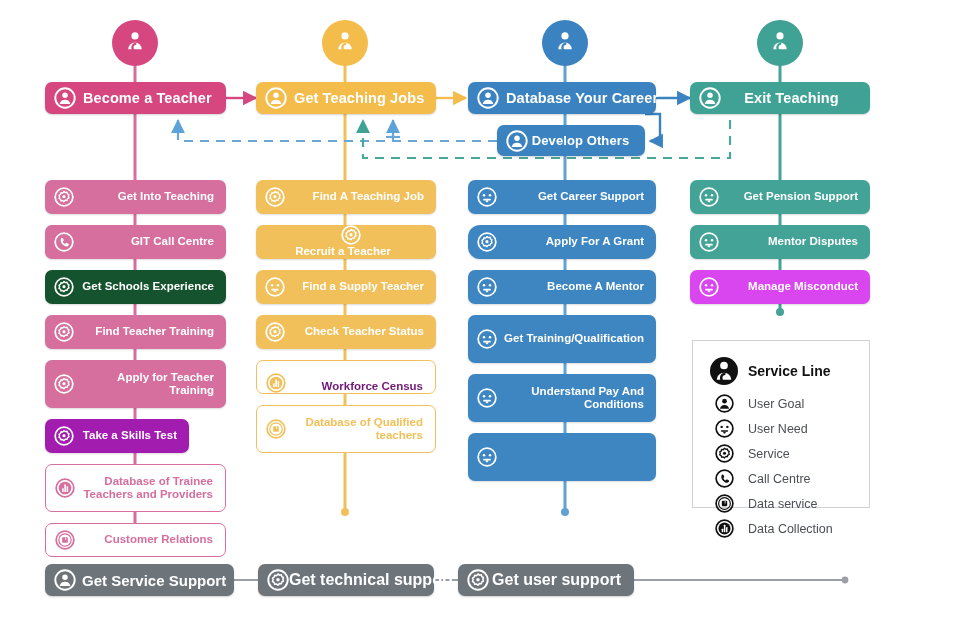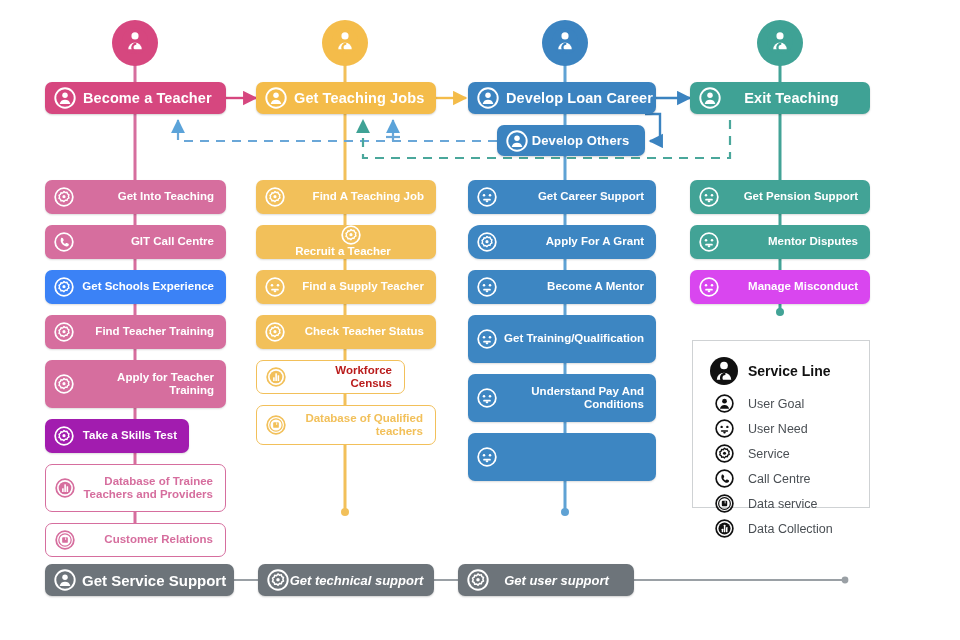--- a/index.html
+++ b/index.html
@@ -58,21 +58,21 @@
   .greybar{
     position:absolute;height:32px;border-radius:7px;background:#6d747a;
     display:flex;align-items:center;color:#fff;
     box-shadow:0 1px 2px rgba(0,0,0,.2);
   }
   .greybar .gicon{width:22px;height:22px;margin-left:9px;flex:0 0 auto;
     display:flex;align-items:center;justify-content:center;}
   .greybar .gicon svg{width:22px;height:22px;}
   .greybar .glabel{flex:1;font-weight:bold;white-space:nowrap;}
   .greybar.primary .glabel{font-size:15px;text-align:left;padding-left:6px;padding-right:10px;}
-  .greybar.secondary .glabel{font-size:13px;text-align:center;padding-right:10px;font-style:italic;}
+  .greybar.secondary .glabel{font-size:16px;text-align:center;padding-right:10px;}
 
   
   #legend{
     position:absolute;left:692px;top:340px;width:178px;height:168px;
     background:#fff;border:1px solid #cfd2d4;box-sizing:border-box;
     padding:10px 0 0 0;
   }
   .legrow{display:flex;align-items:center;height:25px;padding-left:16px;}
   .legrow.head{height:40px;}
   .legrow .licon{width:30px;flex:0 0 auto;display:flex;align-items:center;justify-content:center;}
@@ -164,21 +164,21 @@
       </div>
       <div class="pill" style="left: 45px; top: 225px; width: 181px; height: 34px; background: rgb(214, 110, 158); color: rgb(255, 255, 255);">
         <span class="picon">
           <svg viewBox="0 0 24 24">
         <circle cx="12" cy="12" r="10.6" fill="none" stroke="#ffffff" stroke-width="2.1"></circle>
         <path d="M8.6 7.2c.9-.6 1.9-.2 2.3.7l.6 1.4c.3.7.1 1.3-.5 1.7l-.5.4c.5 1.3 1.5 2.4 2.8 3l.4-.6c.4-.6 1-.8 1.7-.5l1.4.6c.9.4 1.3 1.4.7 2.3-1 1.5-3 1.6-5 .4-2.8-1.6-4.7-4.4-4.5-6.8.1-1 .3-1.8.6-2.6z" fill="#ffffff"></path>
           </svg>
         </span>
        <span class="plabel">GIT Call Centre</span>
       </div>
-      <div class="pill" style="left: 45px; top: 270px; width: 181px; height: 34px; background: #3b82f6; color: rgb(255, 255, 255);">
+      <div class="pill" style="left: 45px; top: 270px; width: 181px; height: 34px; background: #14532d; color: rgb(255, 255, 255);">
         <span class="picon">
           <svg viewBox="0 0 24 24">
         <circle cx="12" cy="12" r="10.6" fill="none" stroke="#ffffff" stroke-width="2.1"></circle>
         <path d="M12 5.4l1.6 1.3 2-.4.6 2 1.8 1-.7 1.9.7 1.9-1.8 1-.6 2-2-.4L12 17.6l-1.6-1.3-2 .4-.6-2-1.8-1 .7-1.9-.7-1.9 1.8-1 .6-2 2 .4z" fill="none" stroke="#ffffff" stroke-width="1.7" stroke-linejoin="round"></path>
         <circle cx="12" cy="11.6" r="1.9" fill="#ffffff"></circle>
           </svg>
         </span>
        <span class="plabel">Get Schools Experience</span>
       </div>
       <div class="pill" style="left: 45px; top: 315px; width: 181px; height: 34px; background: rgb(214, 110, 158); color: rgb(255, 255, 255);">
@@ -288,33 +288,33 @@
       <div class="pill" style="left: 256px; top: 315px; width: 180px; height: 34px; background: rgb(242, 192, 90); color: rgb(255, 255, 255);">
         <span class="picon">
           <svg viewBox="0 0 24 24">
         <circle cx="12" cy="12" r="10.6" fill="none" stroke="#ffffff" stroke-width="2.1"></circle>
         <path d="M12 5.4l1.6 1.3 2-.4.6 2 1.8 1-.7 1.9.7 1.9-1.8 1-.6 2-2-.4L12 17.6l-1.6-1.3-2 .4-.6-2-1.8-1 .7-1.9-.7-1.9 1.8-1 .6-2 2 .4z" fill="none" stroke="#ffffff" stroke-width="1.7" stroke-linejoin="round"></path>
         <circle cx="12" cy="11.6" r="1.9" fill="#ffffff"></circle>
           </svg>
         </span>
        <span class="plabel">Check Teacher Status</span>
       </div>
-      <div class="pill outline" style="left: 256px; top: 360px; width: 149px; height: 34px; border: 1.6px solid rgb(242, 192, 90); color: #b91c1c;">
+      <div class="pill outline" style="left: 256px; top: 360px; width: 180px; height: 34px; border: 1.6px solid rgb(242, 192, 90); color: #701a75; align-items: flex-end;">
         <span class="picon">
           <svg viewBox="0 0 24 24">
         <circle cx="12" cy="12" r="10.6" fill="none" stroke="#f2c05a" stroke-width="2.1"></circle>
         <circle cx="12" cy="12" r="7.6" fill="#f2c05a"></circle>
         <rect x="8.5" y="12.2" width="1.9" height="4.6" rx=".6" fill="#fff"></rect>
         <rect x="11.2" y="7.4" width="1.9" height="9.4" rx=".6" fill="#fff"></rect>
         <rect x="13.9" y="10" width="1.9" height="6.8" rx=".6" fill="#fff"></rect>
           </svg>
         </span>
        <span class="plabel">Workforce Census</span>
       </div>
-      <div class="pill outline" style="left: 256px; top: 405px; width: 180px; height: 40px; border: 1.6px solid rgb(242, 192, 90); color: rgb(242, 192, 90);">
+      <div class="pill outline" style="left: 256px; top: 405px; width: 180px; height: 48px; border: 1.6px solid rgb(242, 192, 90); color: rgb(242, 192, 90);">
         <span class="picon">
           <svg viewBox="0 0 24 24">
         <circle cx="12" cy="12" r="10.6" fill="none" stroke="#f2c05a" stroke-width="2.1"></circle>
         <circle cx="12" cy="12" r="7.4" fill="none" stroke="#f2c05a" stroke-width="1.5"></circle>
         <rect x="8.6" y="8.6" width="6.8" height="6.8" rx="1.1" fill="#f2c05a"></rect>
         <rect x="12.2" y="8.9" width="1.2" height="3" fill="#ffffff" opacity=".85"></rect>
           </svg>
         </span>
        <span class="plabel">Database of Qualified teachers</span>
       </div>
@@ -328,21 +328,21 @@
           </svg></span>
       </div>
       <div class="goalbar lefttext" style="left: 468px; top: 82px; width: 188px; background: rgb(59, 131, 192);">
         <span class="gicon">
           <svg viewBox="0 0 24 24">
         <circle cx="12" cy="12" r="10.6" fill="none" stroke="#ffffff" stroke-width="2.1"></circle>
         <circle cx="12" cy="9" r="3" fill="#ffffff"></circle>
         <path d="M6.2 18.6a5.9 5.9 0 0 1 11.6 0z" fill="#ffffff"></path>
           </svg>
         </span>
-     <span class="glabel">Develop Loan Career</span>
+     <span class="glabel">Database Your Career</span>
       </div>
       <div class="goalbar lefttext" style="left: 497px; top: 125px; width: 148px; height: 31px; background: rgb(59, 131, 192);">
         <span class="gicon">
           <svg viewBox="0 0 24 24">
         <circle cx="12" cy="12" r="10.6" fill="none" stroke="#ffffff" stroke-width="2.1"></circle>
         <circle cx="12" cy="9" r="3" fill="#ffffff"></circle>
         <path d="M6.2 18.6a5.9 5.9 0 0 1 11.6 0z" fill="#ffffff"></path>
           </svg>
         </span>
        <span class="glabel" style="font-size:13px;text-align:center;padding-left:0;padding-right:12px;">Develop Others</span>

